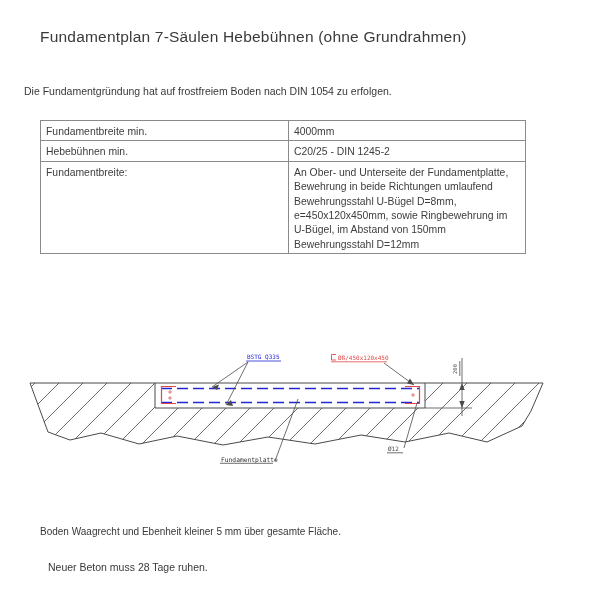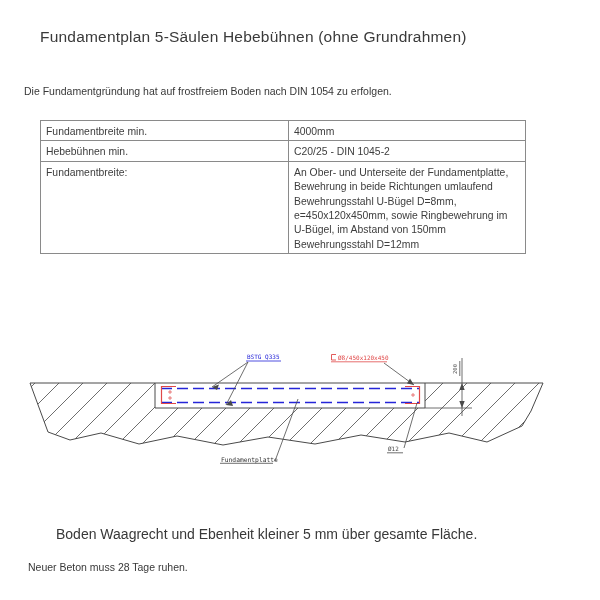--- a/index.html
+++ b/index.html
@@ -14,44 +14,44 @@
   #spec-table{
     left:40px;top:120px;width:483px;border-collapse:collapse;table-layout:fixed;
     font-size:10.4px;color:#3d3d3d;
   }
   #spec-table td{
     border:1px solid #8a8a8a;padding:4px 5px 1px 5px;vertical-align:top;
     line-height:14.4px;white-space:pre-line;overflow:hidden;
   }
   #spec-table td.c1{width:237px;}
   #spec-table td.c2{width:226px;}
-  #footer1{left:56px;top:526px;font-size:14px;color:#383838;}
-  #footer2{left:28px;top:561px;font-size:10.5px;color:#383838;}
+  #footer1{left:40px;top:526px;font-size:10px;color:#383838;}
+  #footer2{left:48px;top:561px;font-size:10.5px;color:#383838;}
   #drawing-wrap{left:25px;top:345px;width:550px;height:145px;}
   svg text{font-family:"DejaVu Sans Mono","Liberation Mono",monospace;}
   .draw-line{stroke:#4a4a4a;stroke-width:1;fill:none;}
   .thin{stroke:#4a4a4a;stroke-width:0.8;fill:none;}
   .lbl-dark{fill:#4a4a4a;font-size:6px;}
   .lbl-plate{fill:#333333;font-size:6.3px;}
 </style>
 </head>
 <body>
 
-<div class="abs" id="title">Fundamentplan 5-Säulen Hebebühnen (ohne Grundrahmen)</div>
+<div class="abs" id="title">Fundamentplan 7-Säulen Hebebühnen (ohne Grundrahmen)</div>
 <div class="abs" id="intro">Die Fundamentgründung hat auf frostfreiem Boden nach DIN 1054 zu erfolgen.</div>
 
 <table class="abs" id="spec-table">
   <tbody>
     <tr>
       <td class="c1">Fundamentbreite min.</td>
       <td class="c2">4000mm</td>
     </tr>
     <tr>
       <td class="c1">Hebebühnen min.</td>
-      <td class="c2">C20/25 - DIN 1045-2</td>
+      <td class="c2">C20/25 - DIN 1245-2</td>
     </tr>
     <tr>
       <td class="c1">Fundamentbreite:</td>
       <td class="c2">An Ober- und Unterseite der Fundamentplatte,
 Bewehrung in beide Richtungen umlaufend
 Bewehrungsstahl U-Bügel D=8mm,
 e=450x120x450mm, sowie Ringbewehrung im
 U-Bügel, im Abstand von 150mm
 Bewehrungsstahl D=12mm</td>
     </tr>

